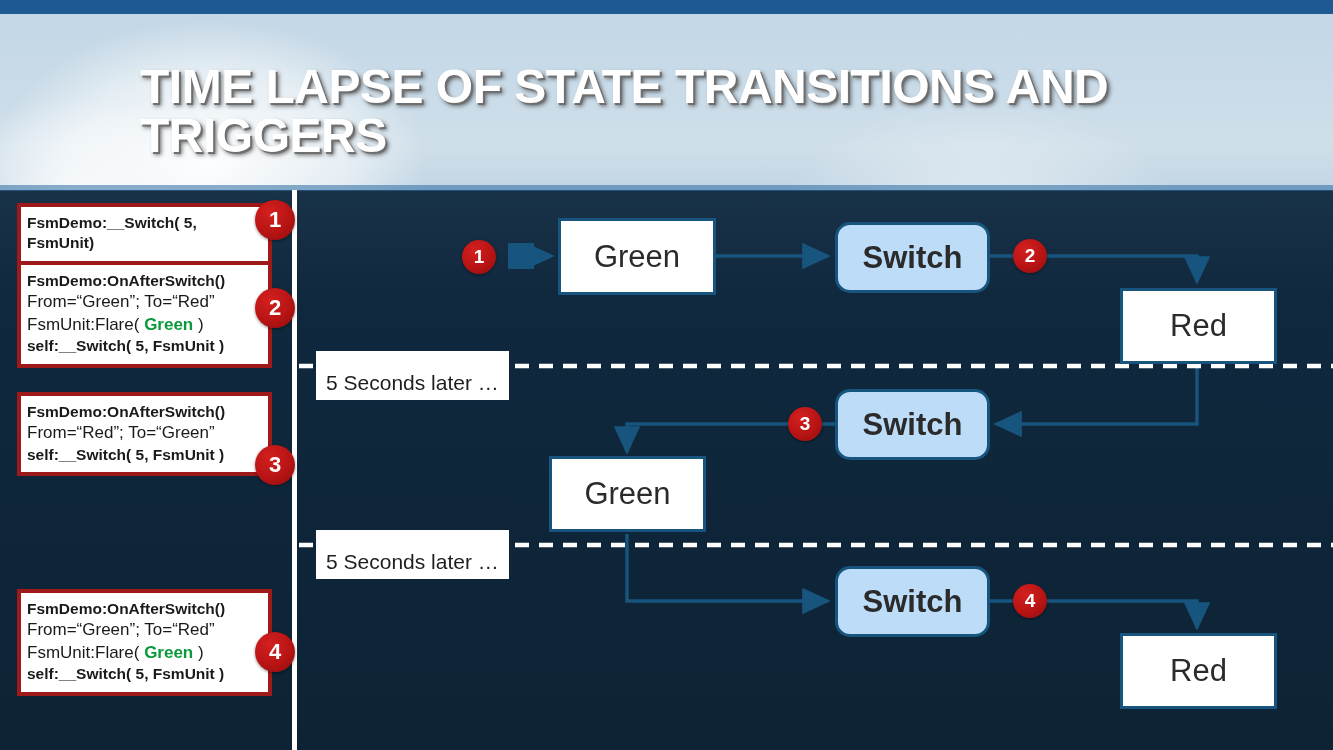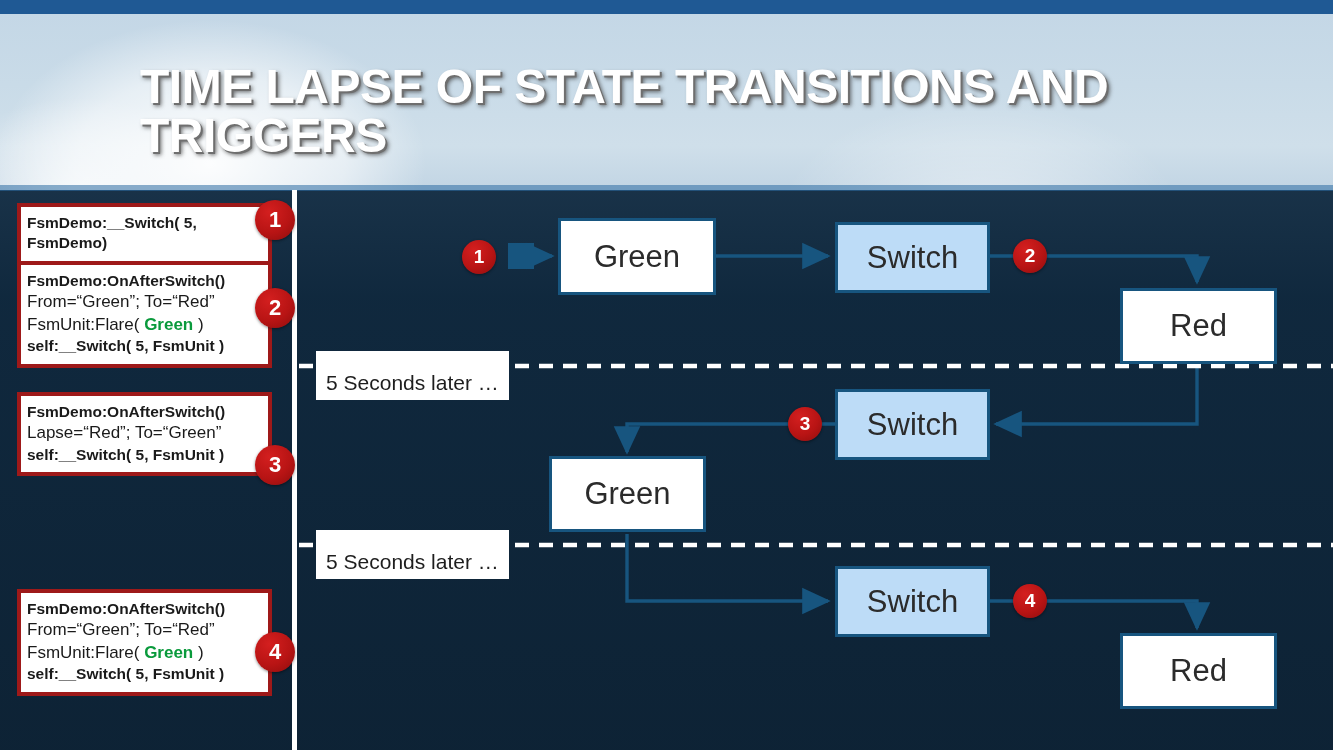--- a/index.html
+++ b/index.html
@@ -87,21 +87,21 @@
   .badge.md{width:40px;height:40px;line-height:40px;font-size:22px;}
 
   
   .node{
     position:absolute;box-sizing:border-box;
     display:flex;align-items:center;justify-content:center;
     font-size:31px;color:#2b2b2b;
     border:3px solid #17557f;
   }
   .node.state{background:#ffffff;}
-  .node.action{background:#bddcf7;border-radius:0;}
+  .node.action{background:#bddcf7;border-radius:15px;font-weight:bold;}
   .startnode{position:absolute;width:26px;height:26px;background:#17557f;}
 
   
   .timelabel{
     position:absolute;background:#ffffff;color:#1e1e1e;
     font-size:21px;padding:20px 10px 5px 10px;white-space:nowrap;z-index:20;
   }
   svg.wires{position:absolute;left:0;top:0;width:1333px;height:750px;pointer-events:none;}
 </style>
 </head>
@@ -117,35 +117,35 @@
   <div class="banner">
     <div class="title">Time Lapse of State Transitions and Triggers</div>
   </div>
   <div class="banner-bottom"></div>
 
   <div class="divider"></div>
 
   <div class="codebox" style="left:17px;top:203px;width:255px;">
     <div class="cb-pad">
       <div class="ln b">FsmDemo:__Switch( 5,</div>
-      <div class="ln b">FsmDemo)</div>
+      <div class="ln b">FsmUnit)</div>
     </div>
     <div class="sep"></div>
     <div class="cb-pad">
       <div class="ln b">FsmDemo:OnAfterSwitch()</div>
       <div class="ln">From=“Green”; To=“Red”</div>
       <div class="ln"><span>FsmUnit:Flare( </span><span class="green-tok">Green</span><span> )</span></div>
       <div class="ln b">self:__Switch( 5, FsmUnit )</div>
     </div>
   </div>
 
   <div class="codebox" style="left:17px;top:392px;width:255px;">
     <div class="cb-pad">
       <div class="ln b">FsmDemo:OnAfterSwitch()</div>
-      <div class="ln">Lapse=“Red”; To=“Green”</div>
+      <div class="ln">From=“Red”; To=“Green”</div>
       <div class="ln b">self:__Switch( 5, FsmUnit )</div>
     </div>
   </div>
 
   <div class="codebox" style="left:17px;top:589px;width:255px;">
     <div class="cb-pad">
       <div class="ln b">FsmDemo:OnAfterSwitch()</div>
       <div class="ln">From=“Green”; To=“Red”</div>
       <div class="ln"><span>FsmUnit:Flare( </span><span class="green-tok">Green</span><span> )</span></div>
       <div class="ln b">self:__Switch( 5, FsmUnit )</div>

